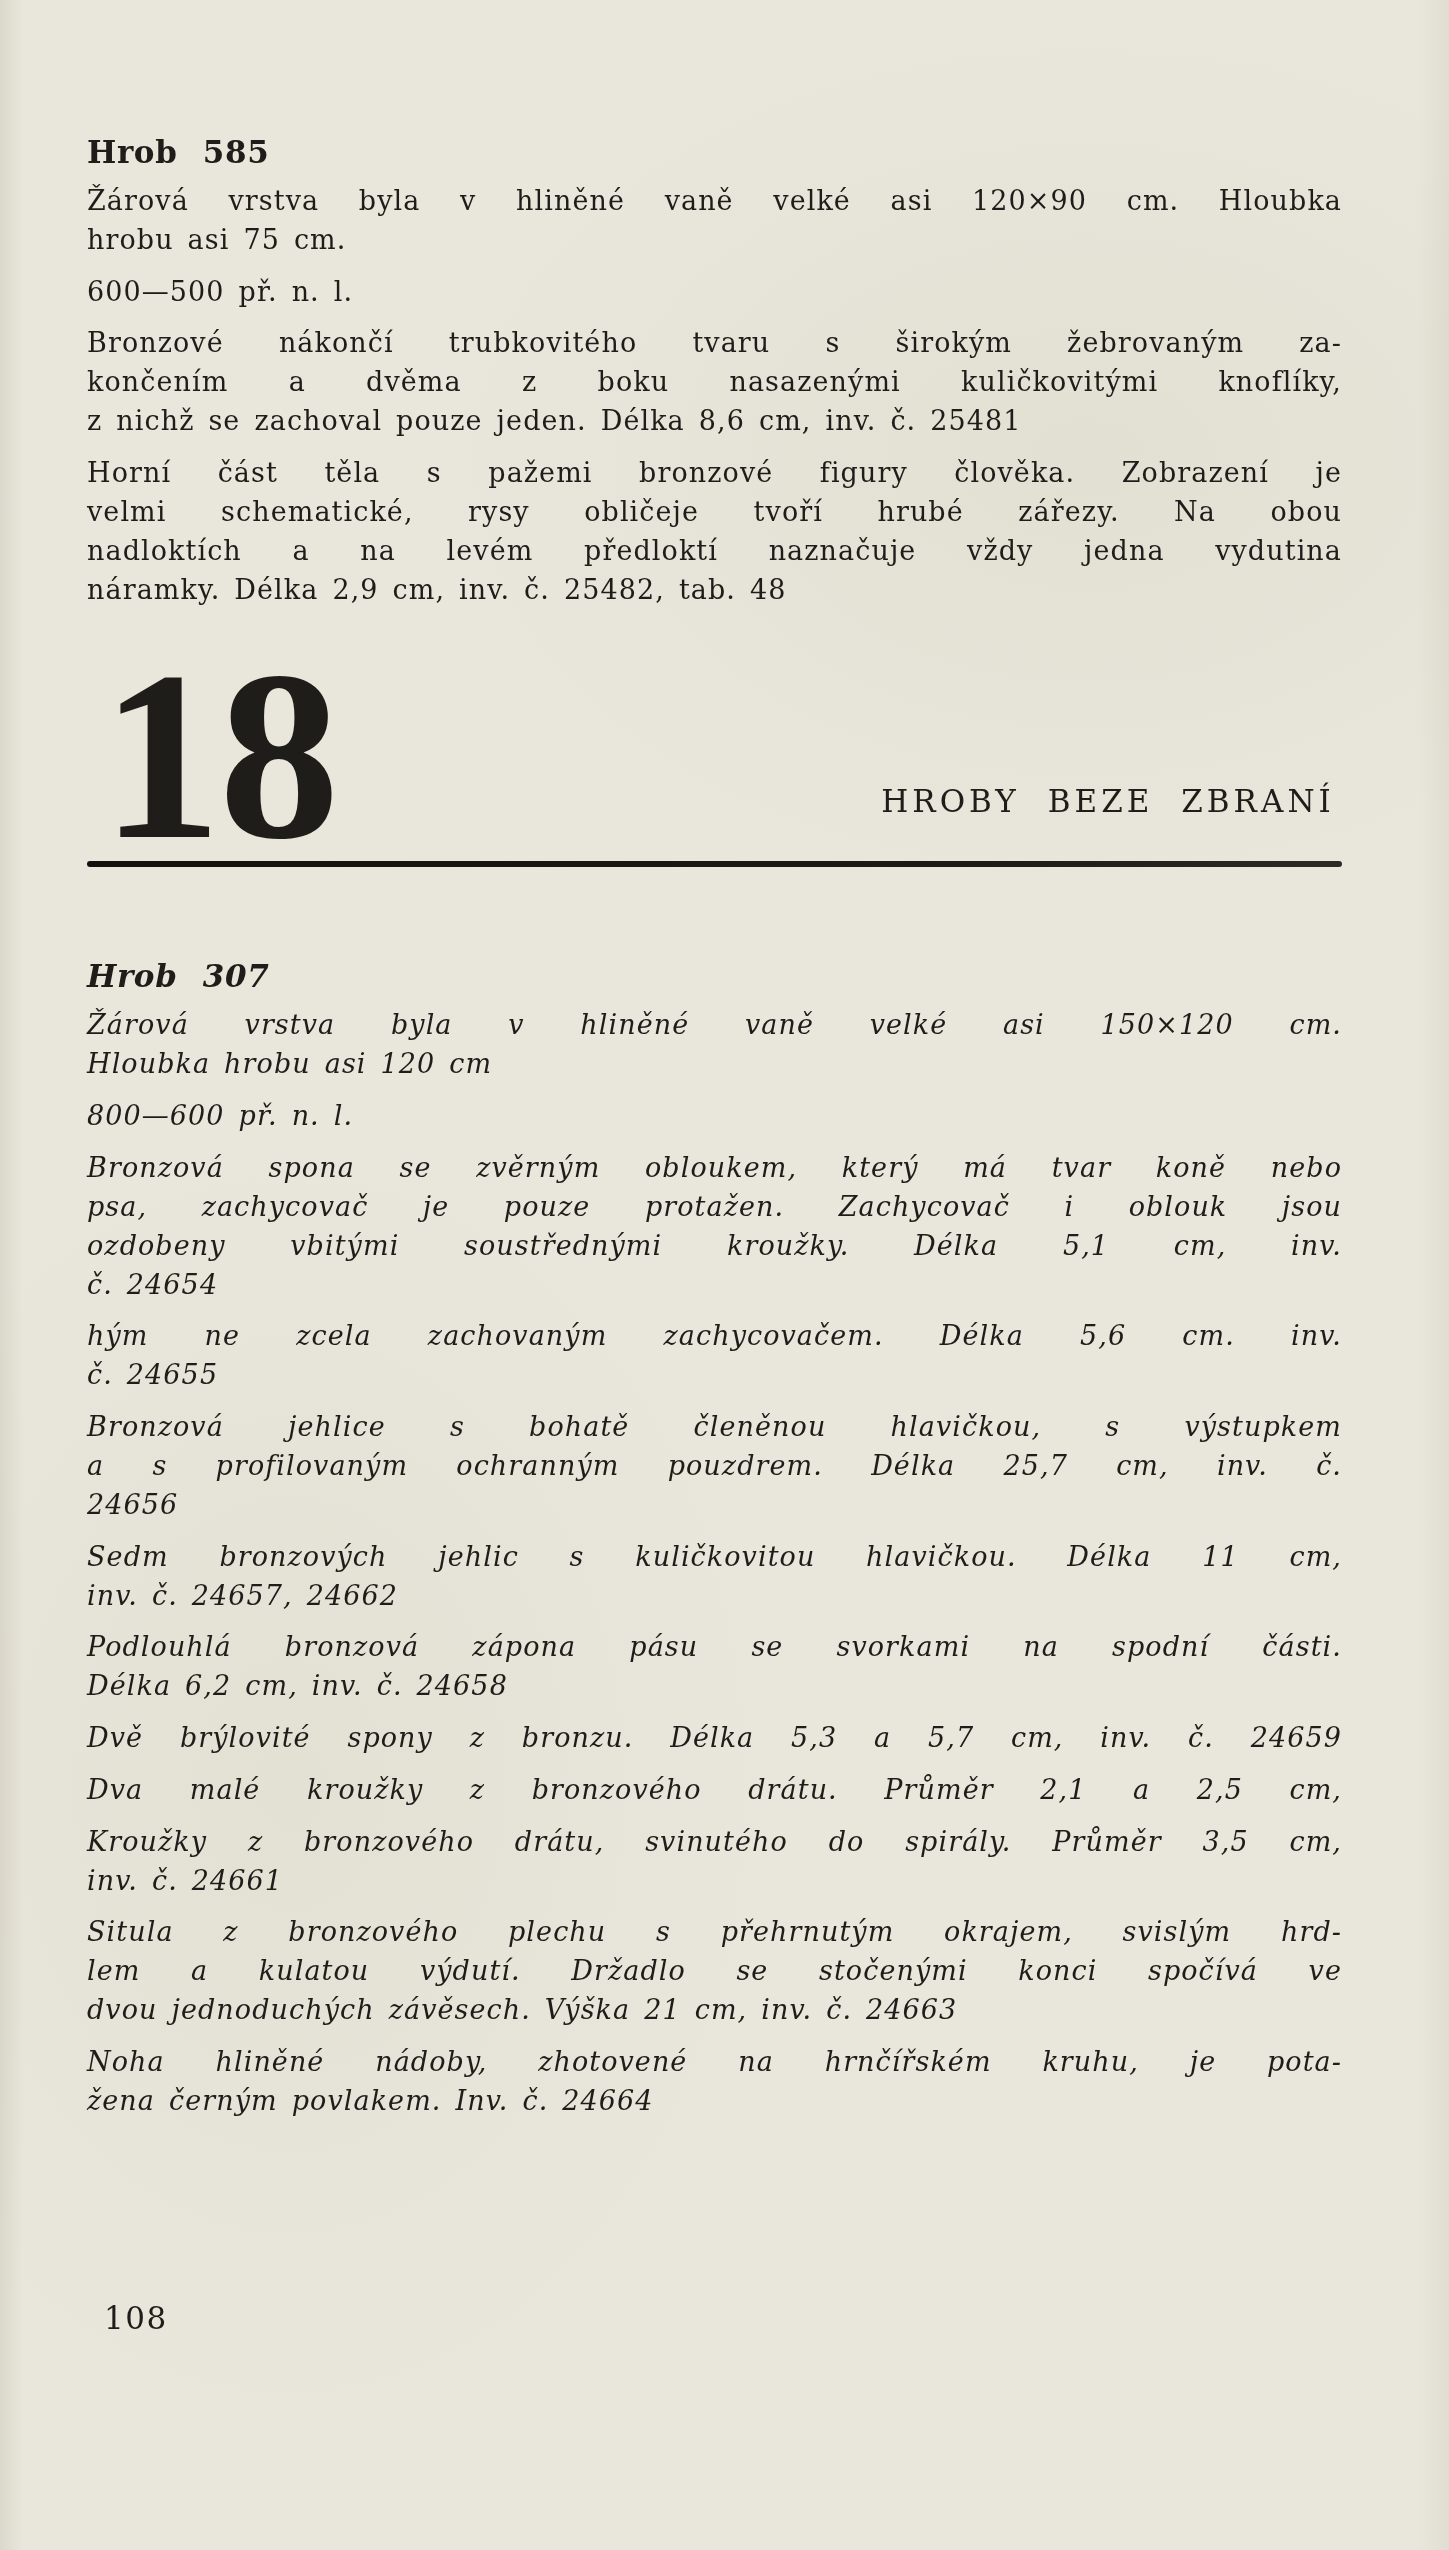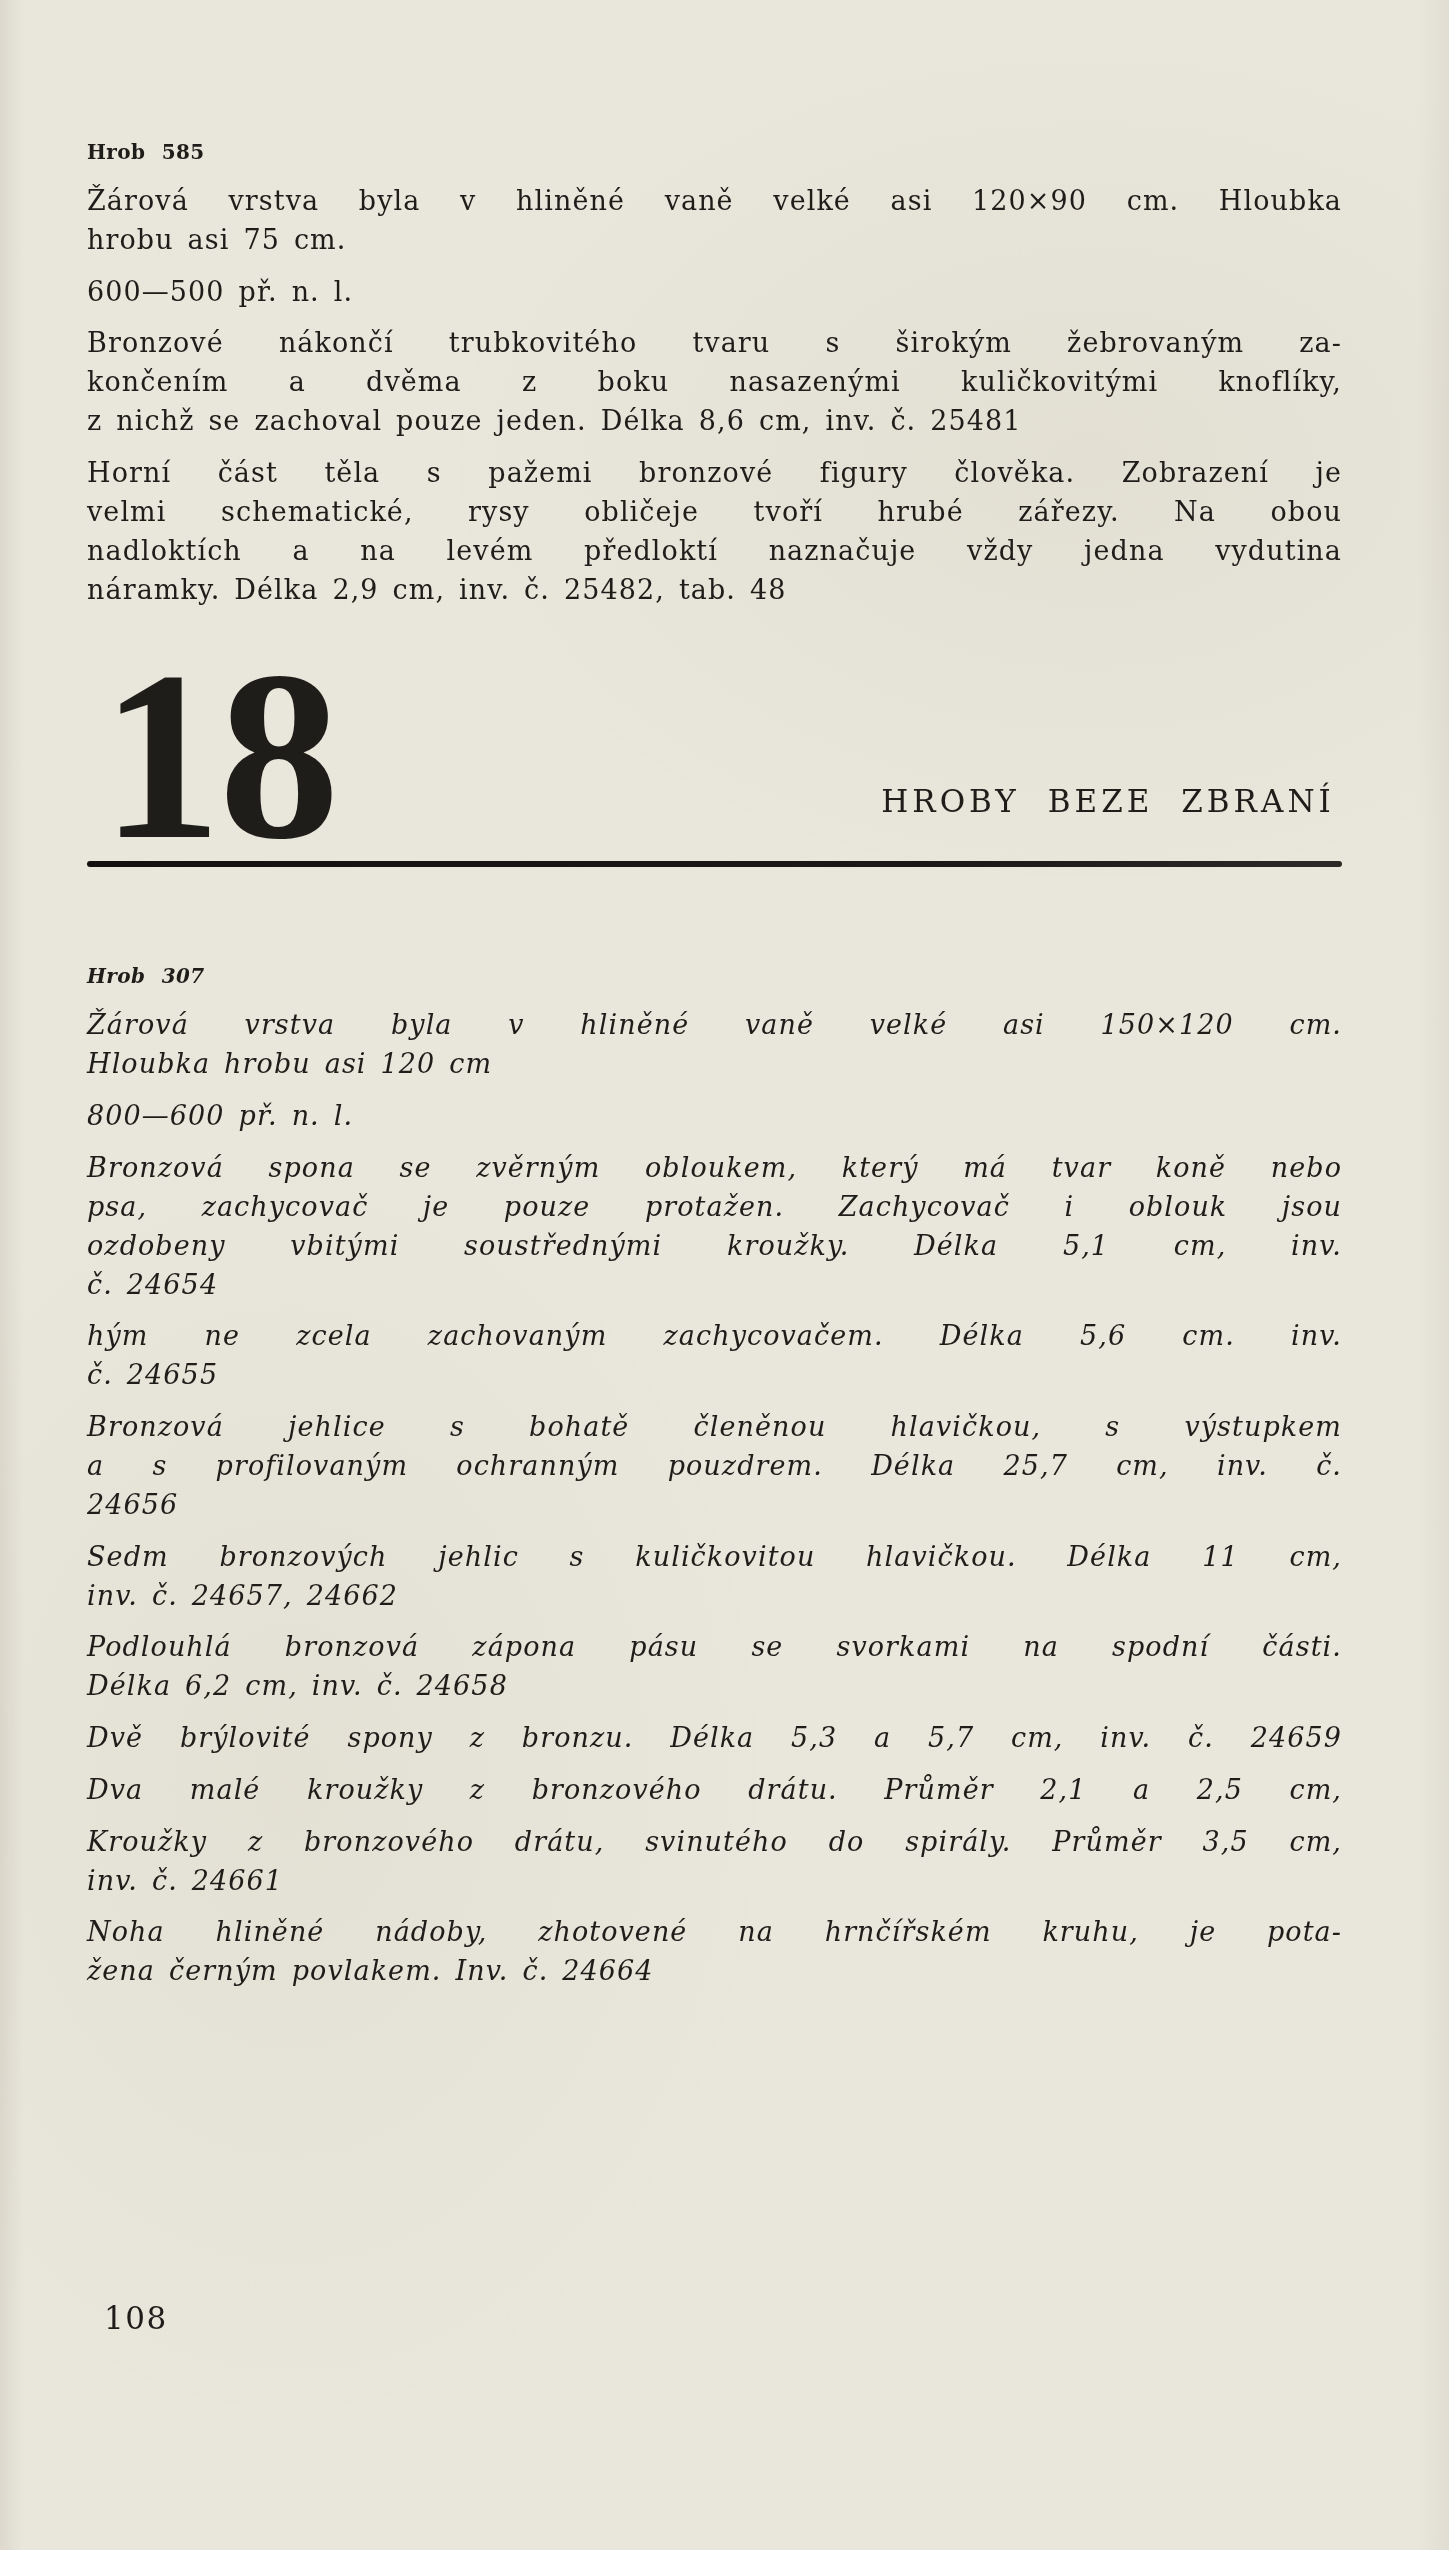--- a/index.html
+++ b/index.html
@@ -17,21 +17,21 @@
       linear-gradient(270deg, rgba(60,50,30,0.05), rgba(0,0,0,0) 31px),
       var(--paper, #e9e6db);
   }
   .content {
     position: absolute;
     left: 87px;
     right: 107px;
     top: 134px;
   }
   .grave-heading {
-    font-size: 20px;
+    font-size: 31px;
     font-weight: bold;
     line-height: 36px;
     letter-spacing: 0.02em;
     word-spacing: 0.45em;
     margin: 0 0 11px 0;
   }
   .para {
     font-size: 27px;
     line-height: 39px;
     margin: 0 0 12.7px 0;
@@ -157,20 +157,25 @@
           <div class="line">Dvě brýlovité spony z bronzu. Délka 5,3 a 5,7 cm, inv. č. 24659</div>
         </div>
       <div class="para">
           <div class="line">Dva malé kroužky z bronzového drátu. Průměr 2,1 a 2,5 cm,</div>
         </div>
       <div class="para">
           <div class="line">Kroužky z bronzového drátu, svinutého do spirály. Průměr 3,5 cm,</div>
           <div class="line last">inv. č. 24661</div>
         </div>
       <div class="para">
+          <div class="line">Situla z bronzového plechu s přehrnutým okrajem, svislým hrd-</div>
+          <div class="line">lem a kulatou výdutí. Držadlo se stočenými konci spočívá ve</div>
+          <div class="line last">dvou jednoduchých závěsech. Výška 21 cm, inv. č. 24663</div>
+        </div>
+      <div class="para">
           <div class="line">Noha hliněné nádoby, zhotovené na hrnčířském kruhu, je pota-</div>
           <div class="line last">žena černým povlakem. Inv. č. 24664</div>
         </div>
     </section>
 
   </div>
   <div class="page-num">108</div>
 </div>
 
 

